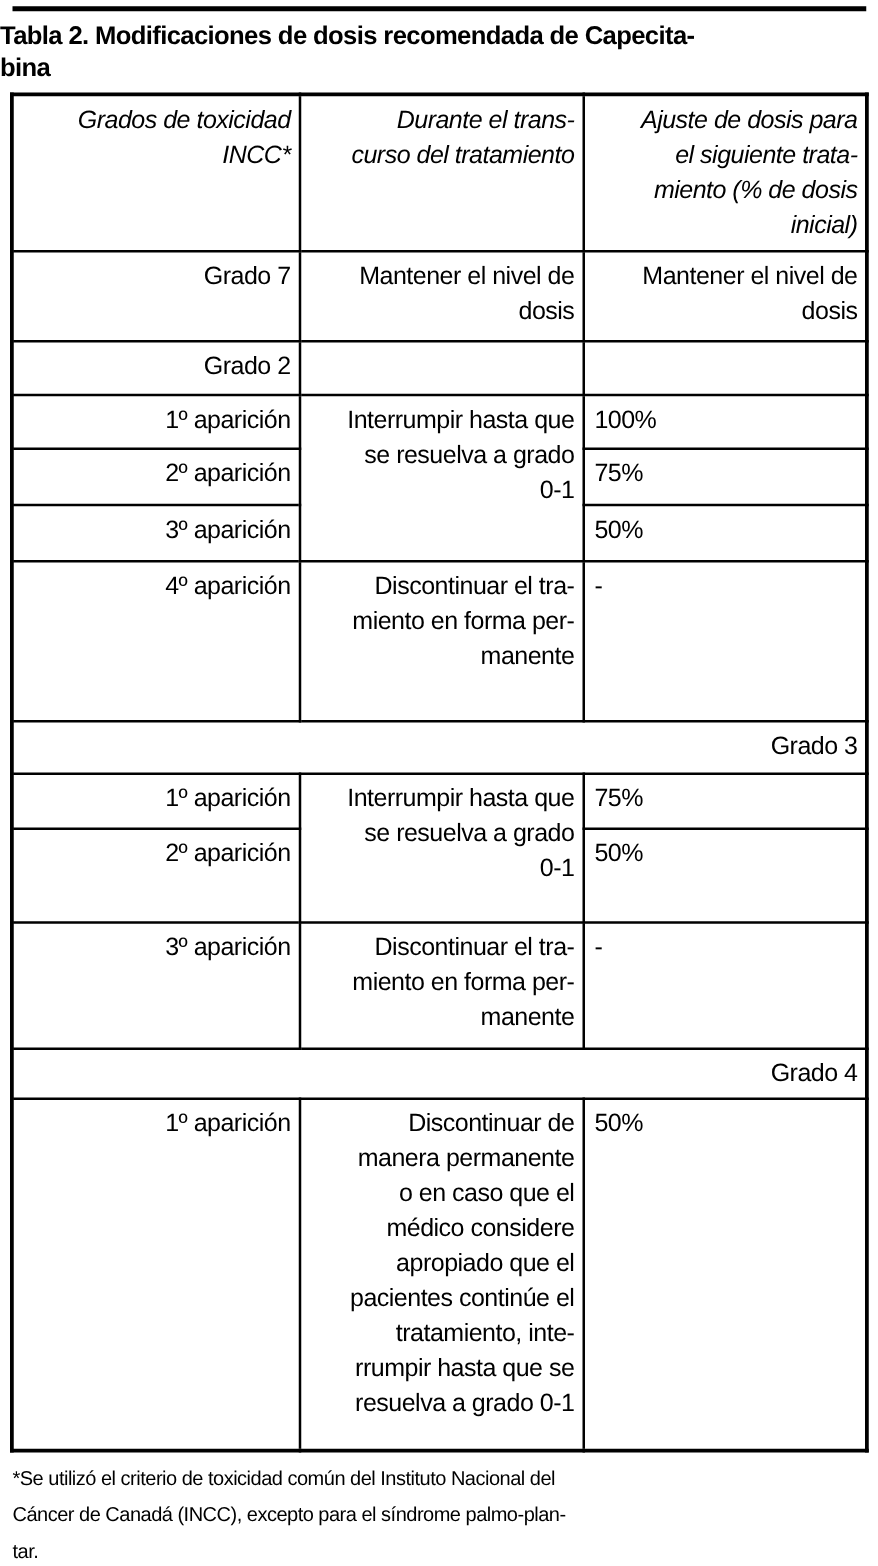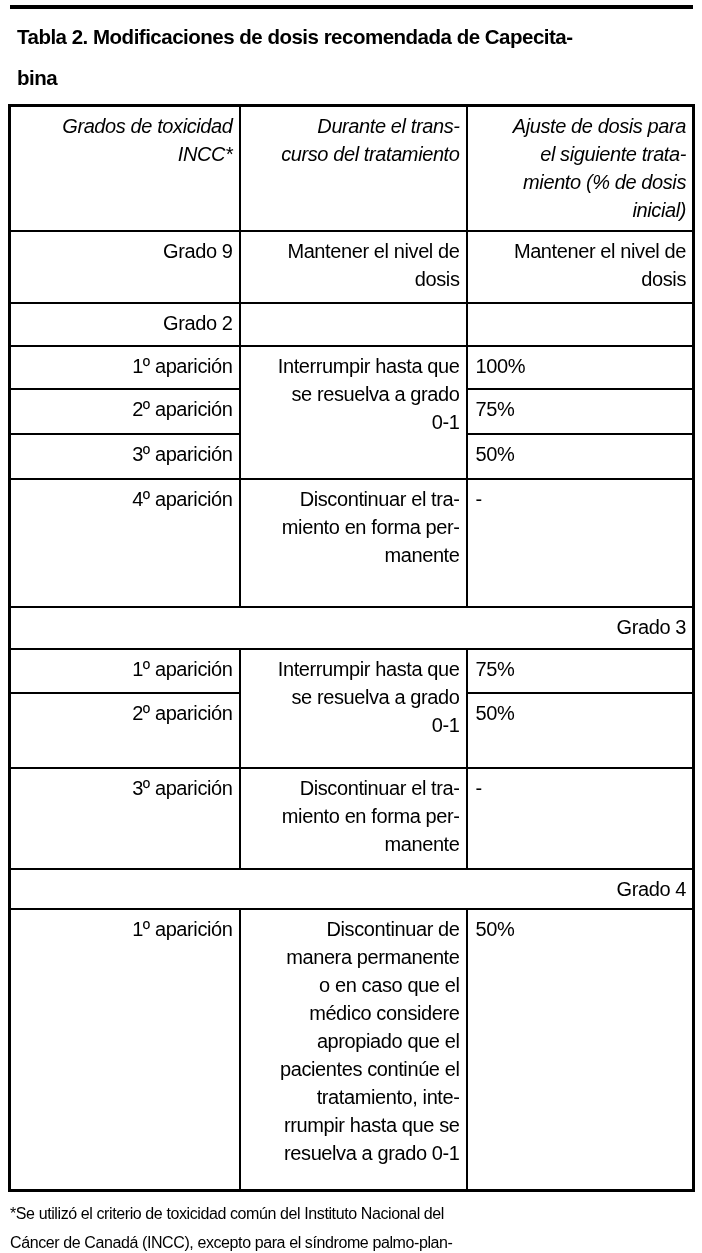--- a/index.html
+++ b/index.html
@@ -18,24 +18,24 @@
   }
   .rule {
     background: #000000;
     margin-left: 10px;
     margin-right: 9px;
     height: 4px;
   }
   .rule.top { margin-top: 5px; }
   .rule.bottom { margin-top: 5px; height: 4px; }
   .doc-title {
-    margin: 7px 12px 0 17px;
+    margin: 7px 12px 0 0;
     font-size: 20.5px;
     font-weight: bold;
-    line-height: 41px;
+    line-height: 26px;
     letter-spacing: -0.5px;
     white-space: pre-line;
   }
   table.dose-table {
     border-collapse: collapse;
     table-layout: fixed;
     width: 684px;
     margin: 6px 0 0 8px;
     border: 3px solid #000000;
   }
@@ -88,21 +88,21 @@
 INCC*</th>
         <th>Durante el trans-
 curso del tratamiento</th>
         <th>Ajuste de dosis para
 el siguiente trata-
 miento (% de dosis
 inicial)</th>
       </tr>
 
       <tr style="height:72px">
-        <td>Grado 9</td>
+        <td>Grado 7</td>
         <td>Mantener el nivel de
 dosis</td>
         <td>Mantener el nivel de
 dosis</td>
       </tr>
 
       <tr style="height:43px">
         <td>Grado 2</td>
         <td></td>
         <td></td>

